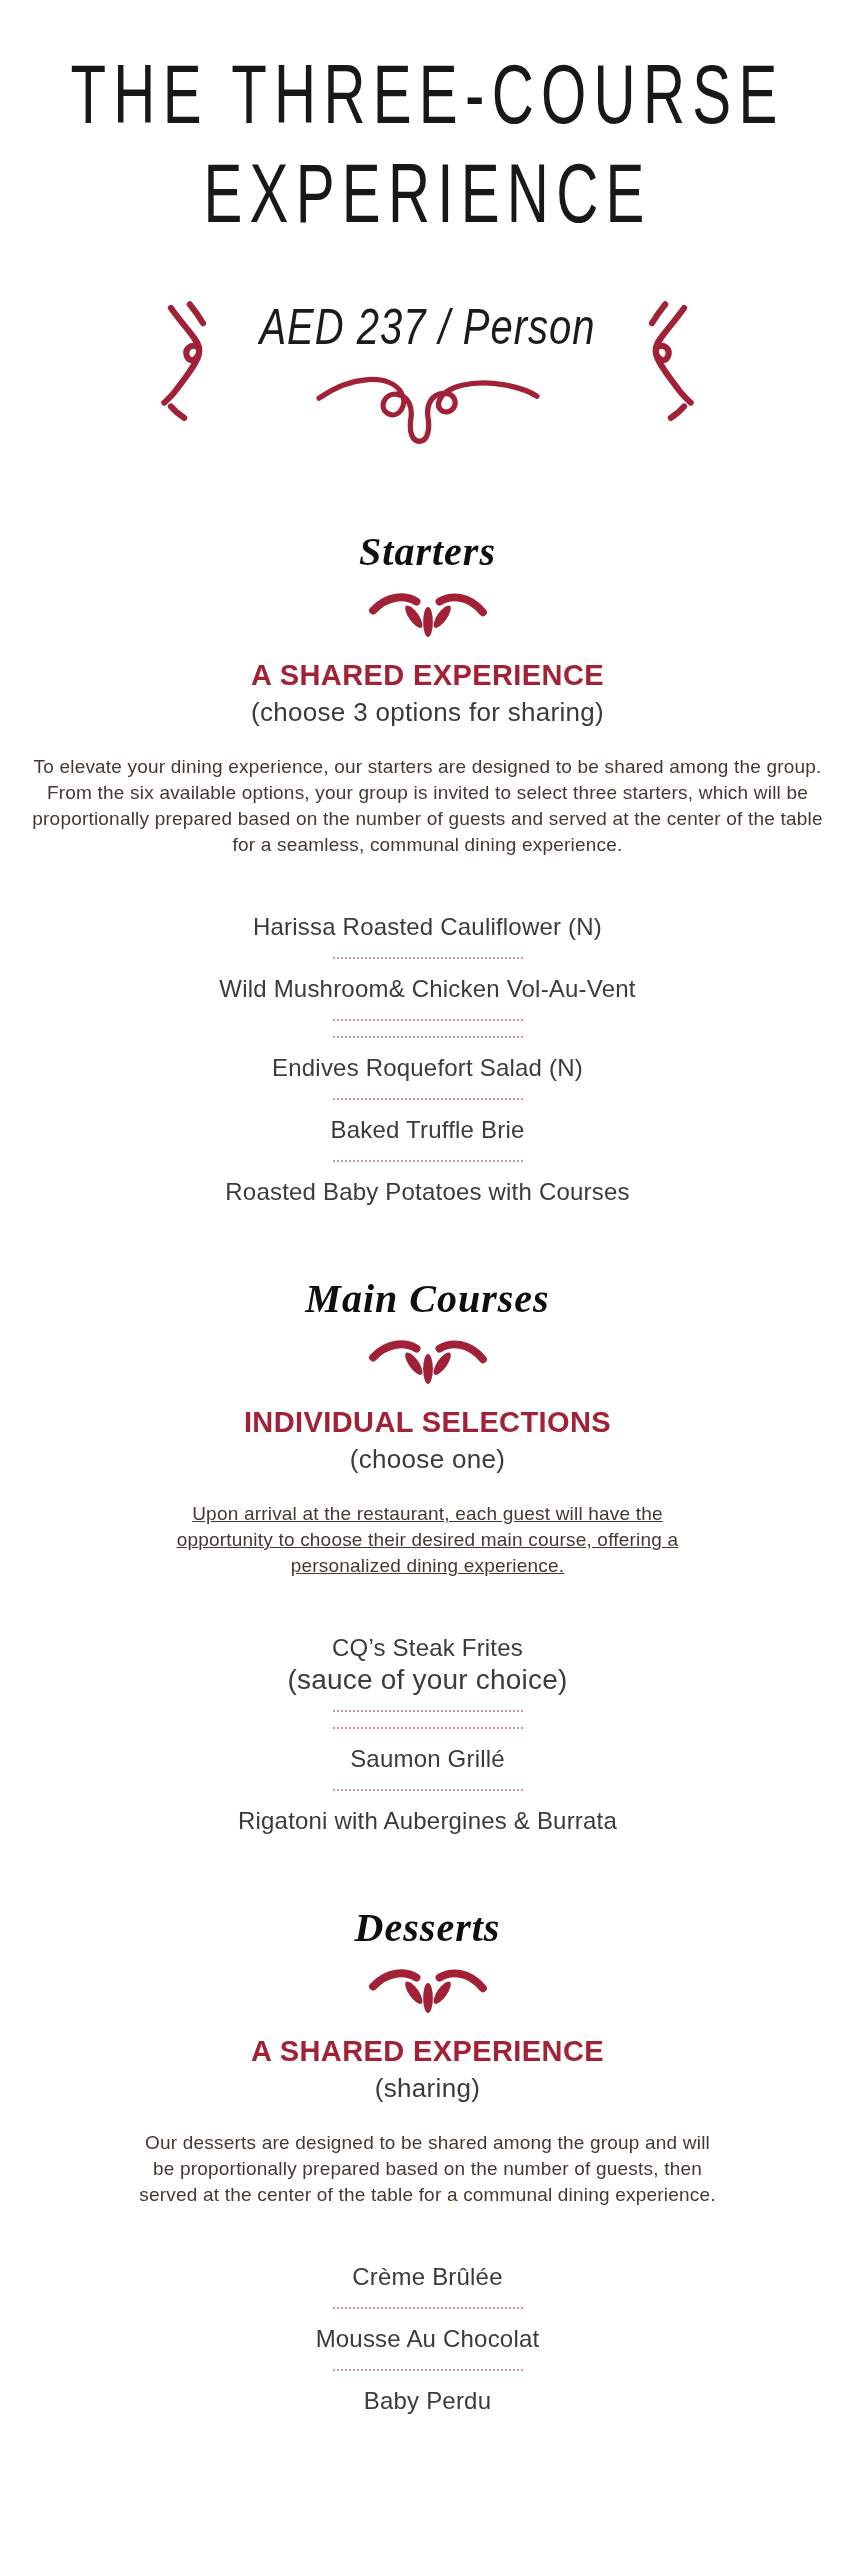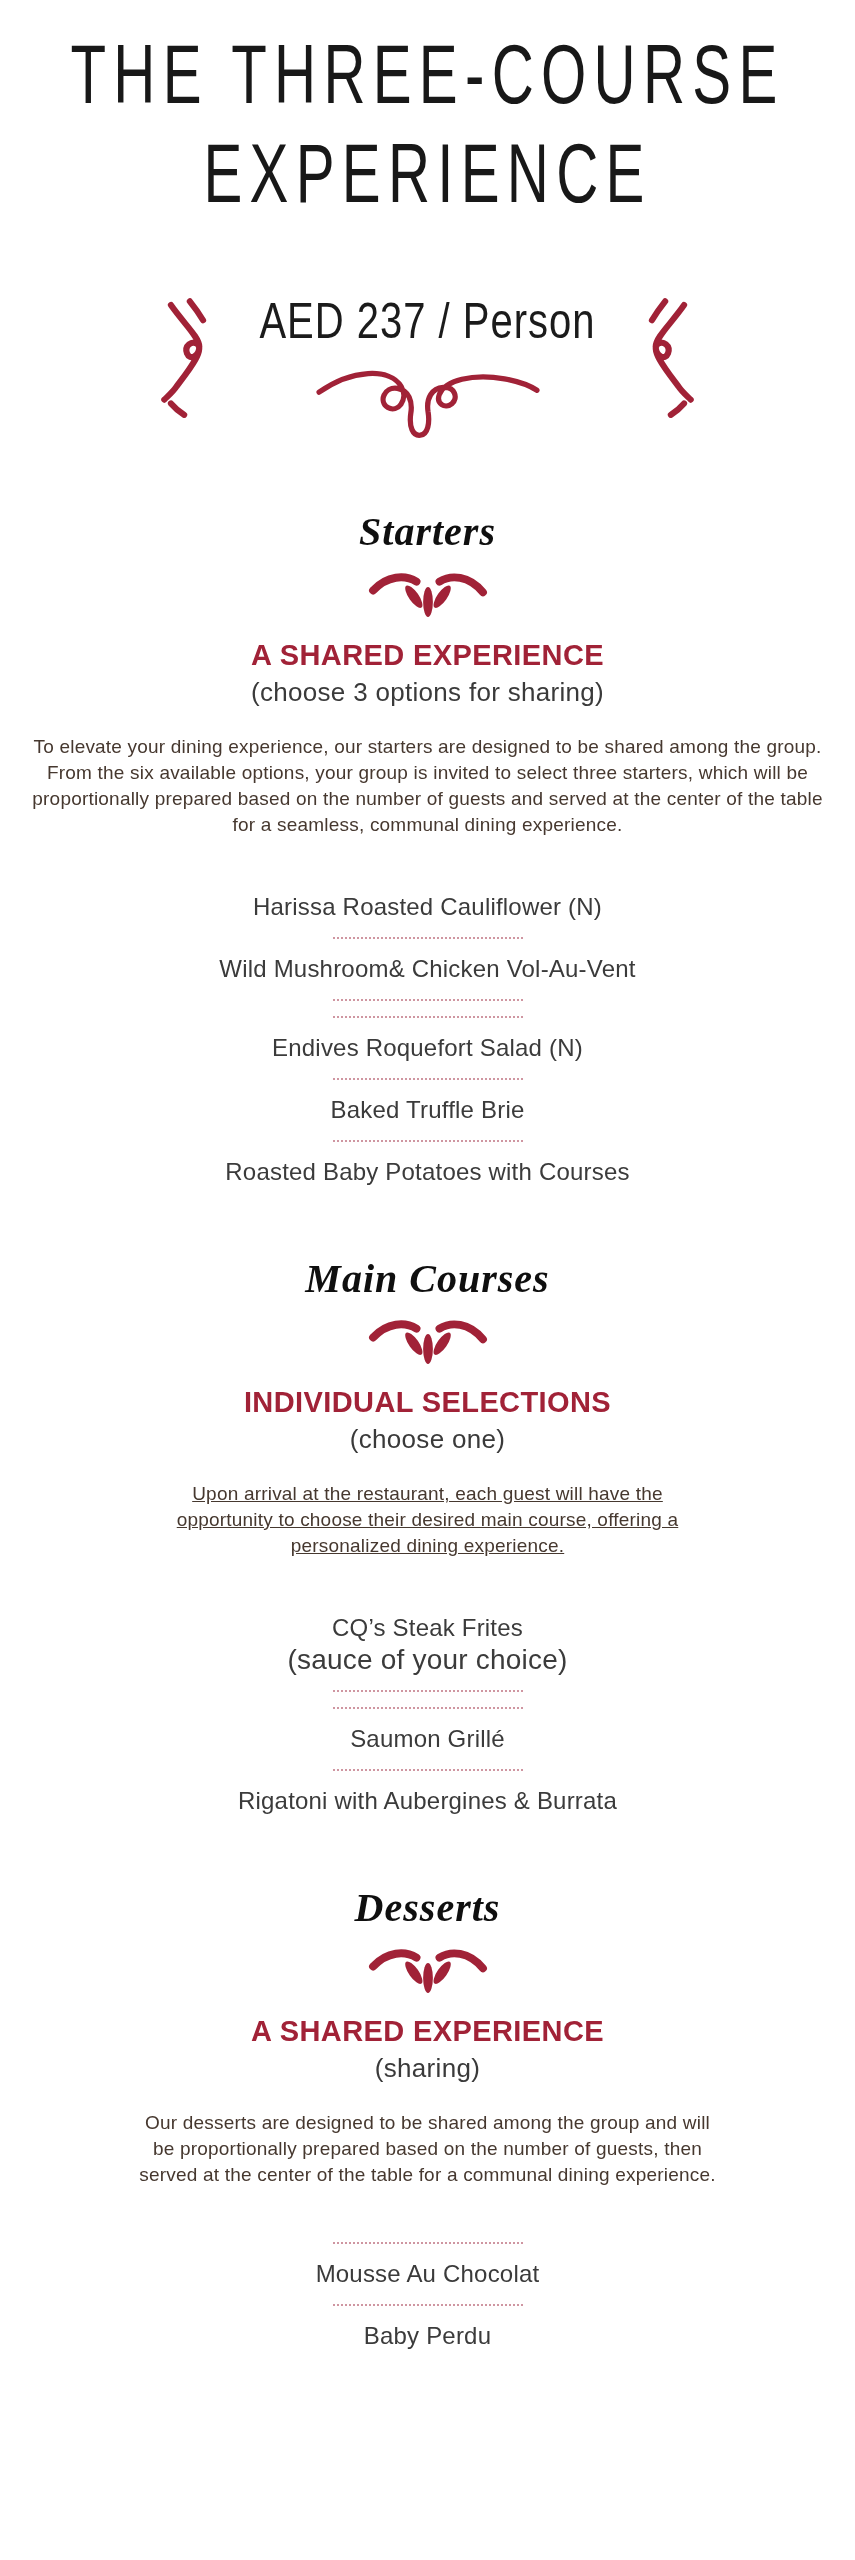--- a/index.html
+++ b/index.html
@@ -12,39 +12,40 @@
   *{box-sizing:border-box;}
   html,body{margin:0;padding:0;}
   body{
     width:855px;
     min-height:2560px;
     background:#ffffff;
     font-family:"Liberation Sans", sans-serif;
     text-align:center;
     overflow-x:hidden;
   }
-  .menu{padding-top:24px;}
+  .menu{padding-top:44px;}
 
   
   .title{margin:0;font-weight:300;color:var(--title);}
   .title-line{
     display:block;
     font-size:56px;
     letter-spacing:7px;
     line-height:99px;
     transform:scale(1.04,1.5);
     white-space:nowrap;
   }
   .price-row{
     display:flex;
     justify-content:center;
-    align-items:flex-end;
+    align-items:center;
     gap:20px;
     margin-top:22px;
     height:196px;
+    font-style:italic;
   }
   .flourish{width:104px;height:162px;flex:0 0 auto;}
   .price-center{padding-top:26px;}
   .price{
     font-size:40px;
     font-weight:300;
     letter-spacing:1px;
     color:#1b1b1b;
     transform:scale(1,1.25);
     white-space:nowrap;
@@ -204,20 +205,21 @@
         <ellipse cx="54" cy="34" rx="15" ry="5.5" transform="rotate(55 54 34)"></ellipse>
         <ellipse cx="70" cy="40" rx="17" ry="5.5" transform="rotate(90 70 40)"></ellipse>
         <ellipse cx="86" cy="34" rx="15" ry="5.5" transform="rotate(125 86 34)"></ellipse>
       </g>
     </svg>
     <h3 class="red-heading">A SHARED EXPERIENCE</h3>
     <div class="subheading">(sharing)</div>
     <p class="desc desc--desserts">Our desserts are designed to be shared among the group and will be proportionally prepared based on the number of guests, then served at the center of the table for a communal dining experience.</p>
 
     <ul class="items">
+      <li class="item">Crème Brûlée</li>
       <li class="divider"></li>
       <li class="item">Mousse Au Chocolat</li>
       <li class="divider"></li>
       <li class="item">Baby Perdu</li>
     </ul>
   </section>
 
 </main>
 
 </body></html>

